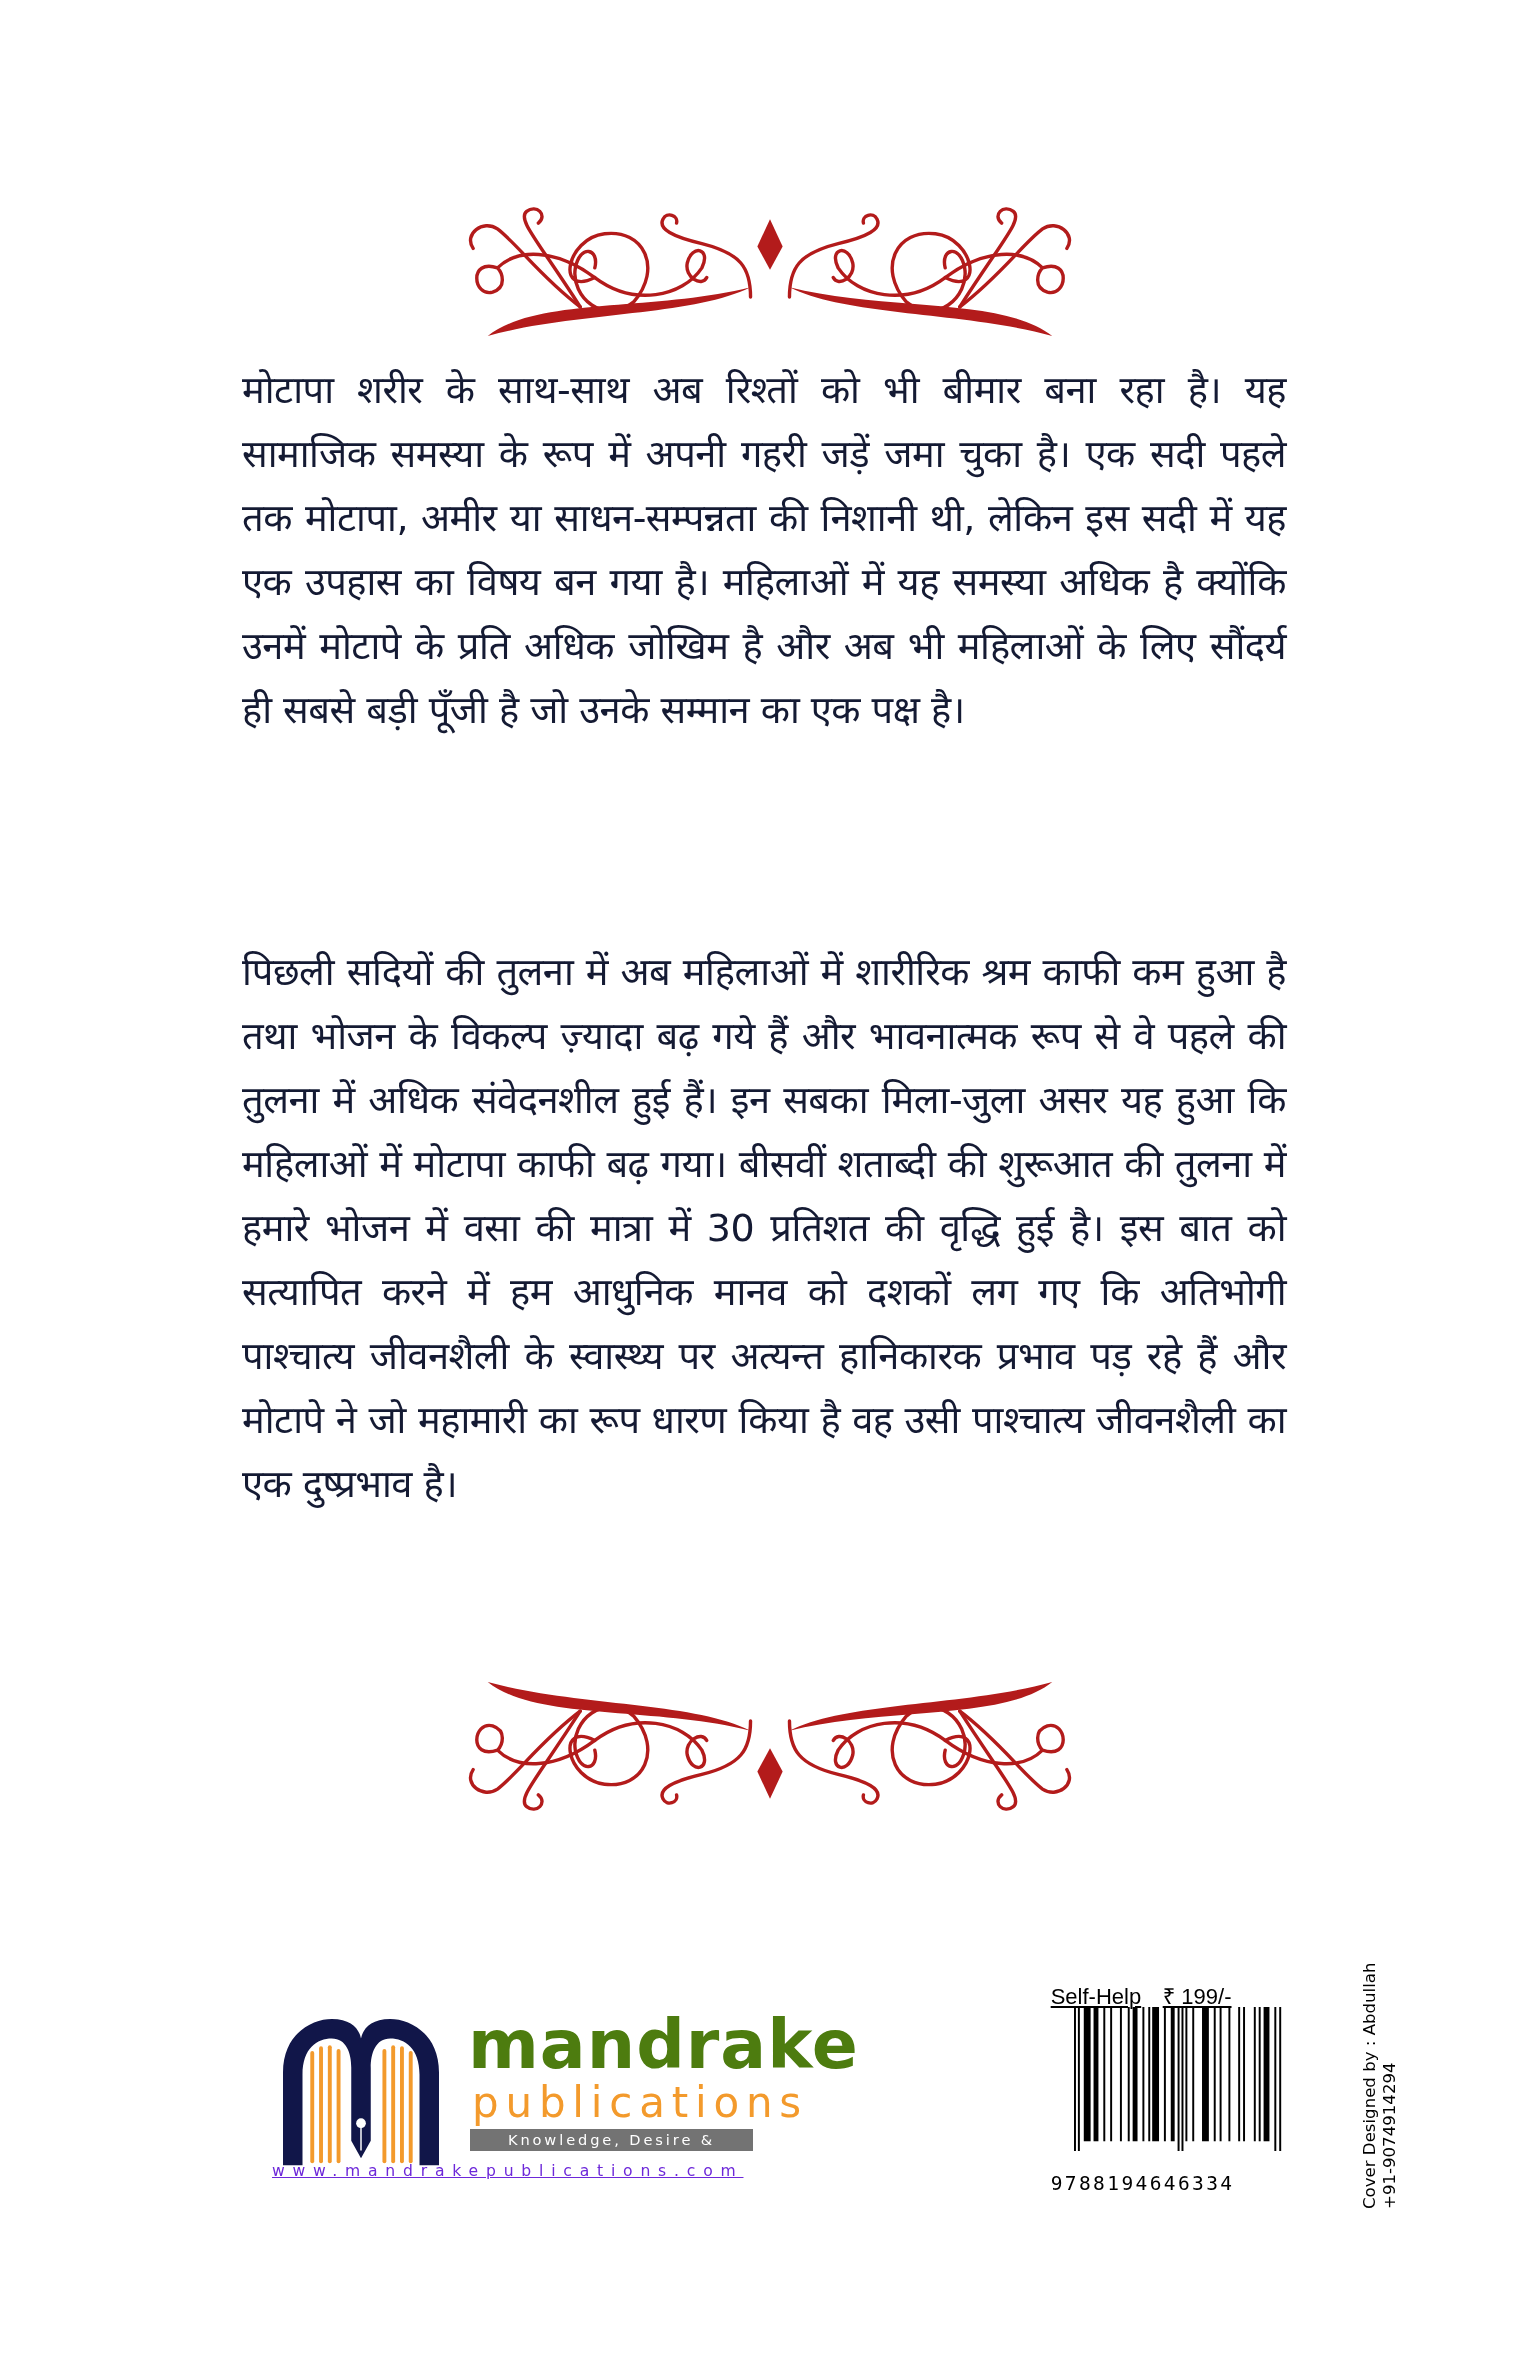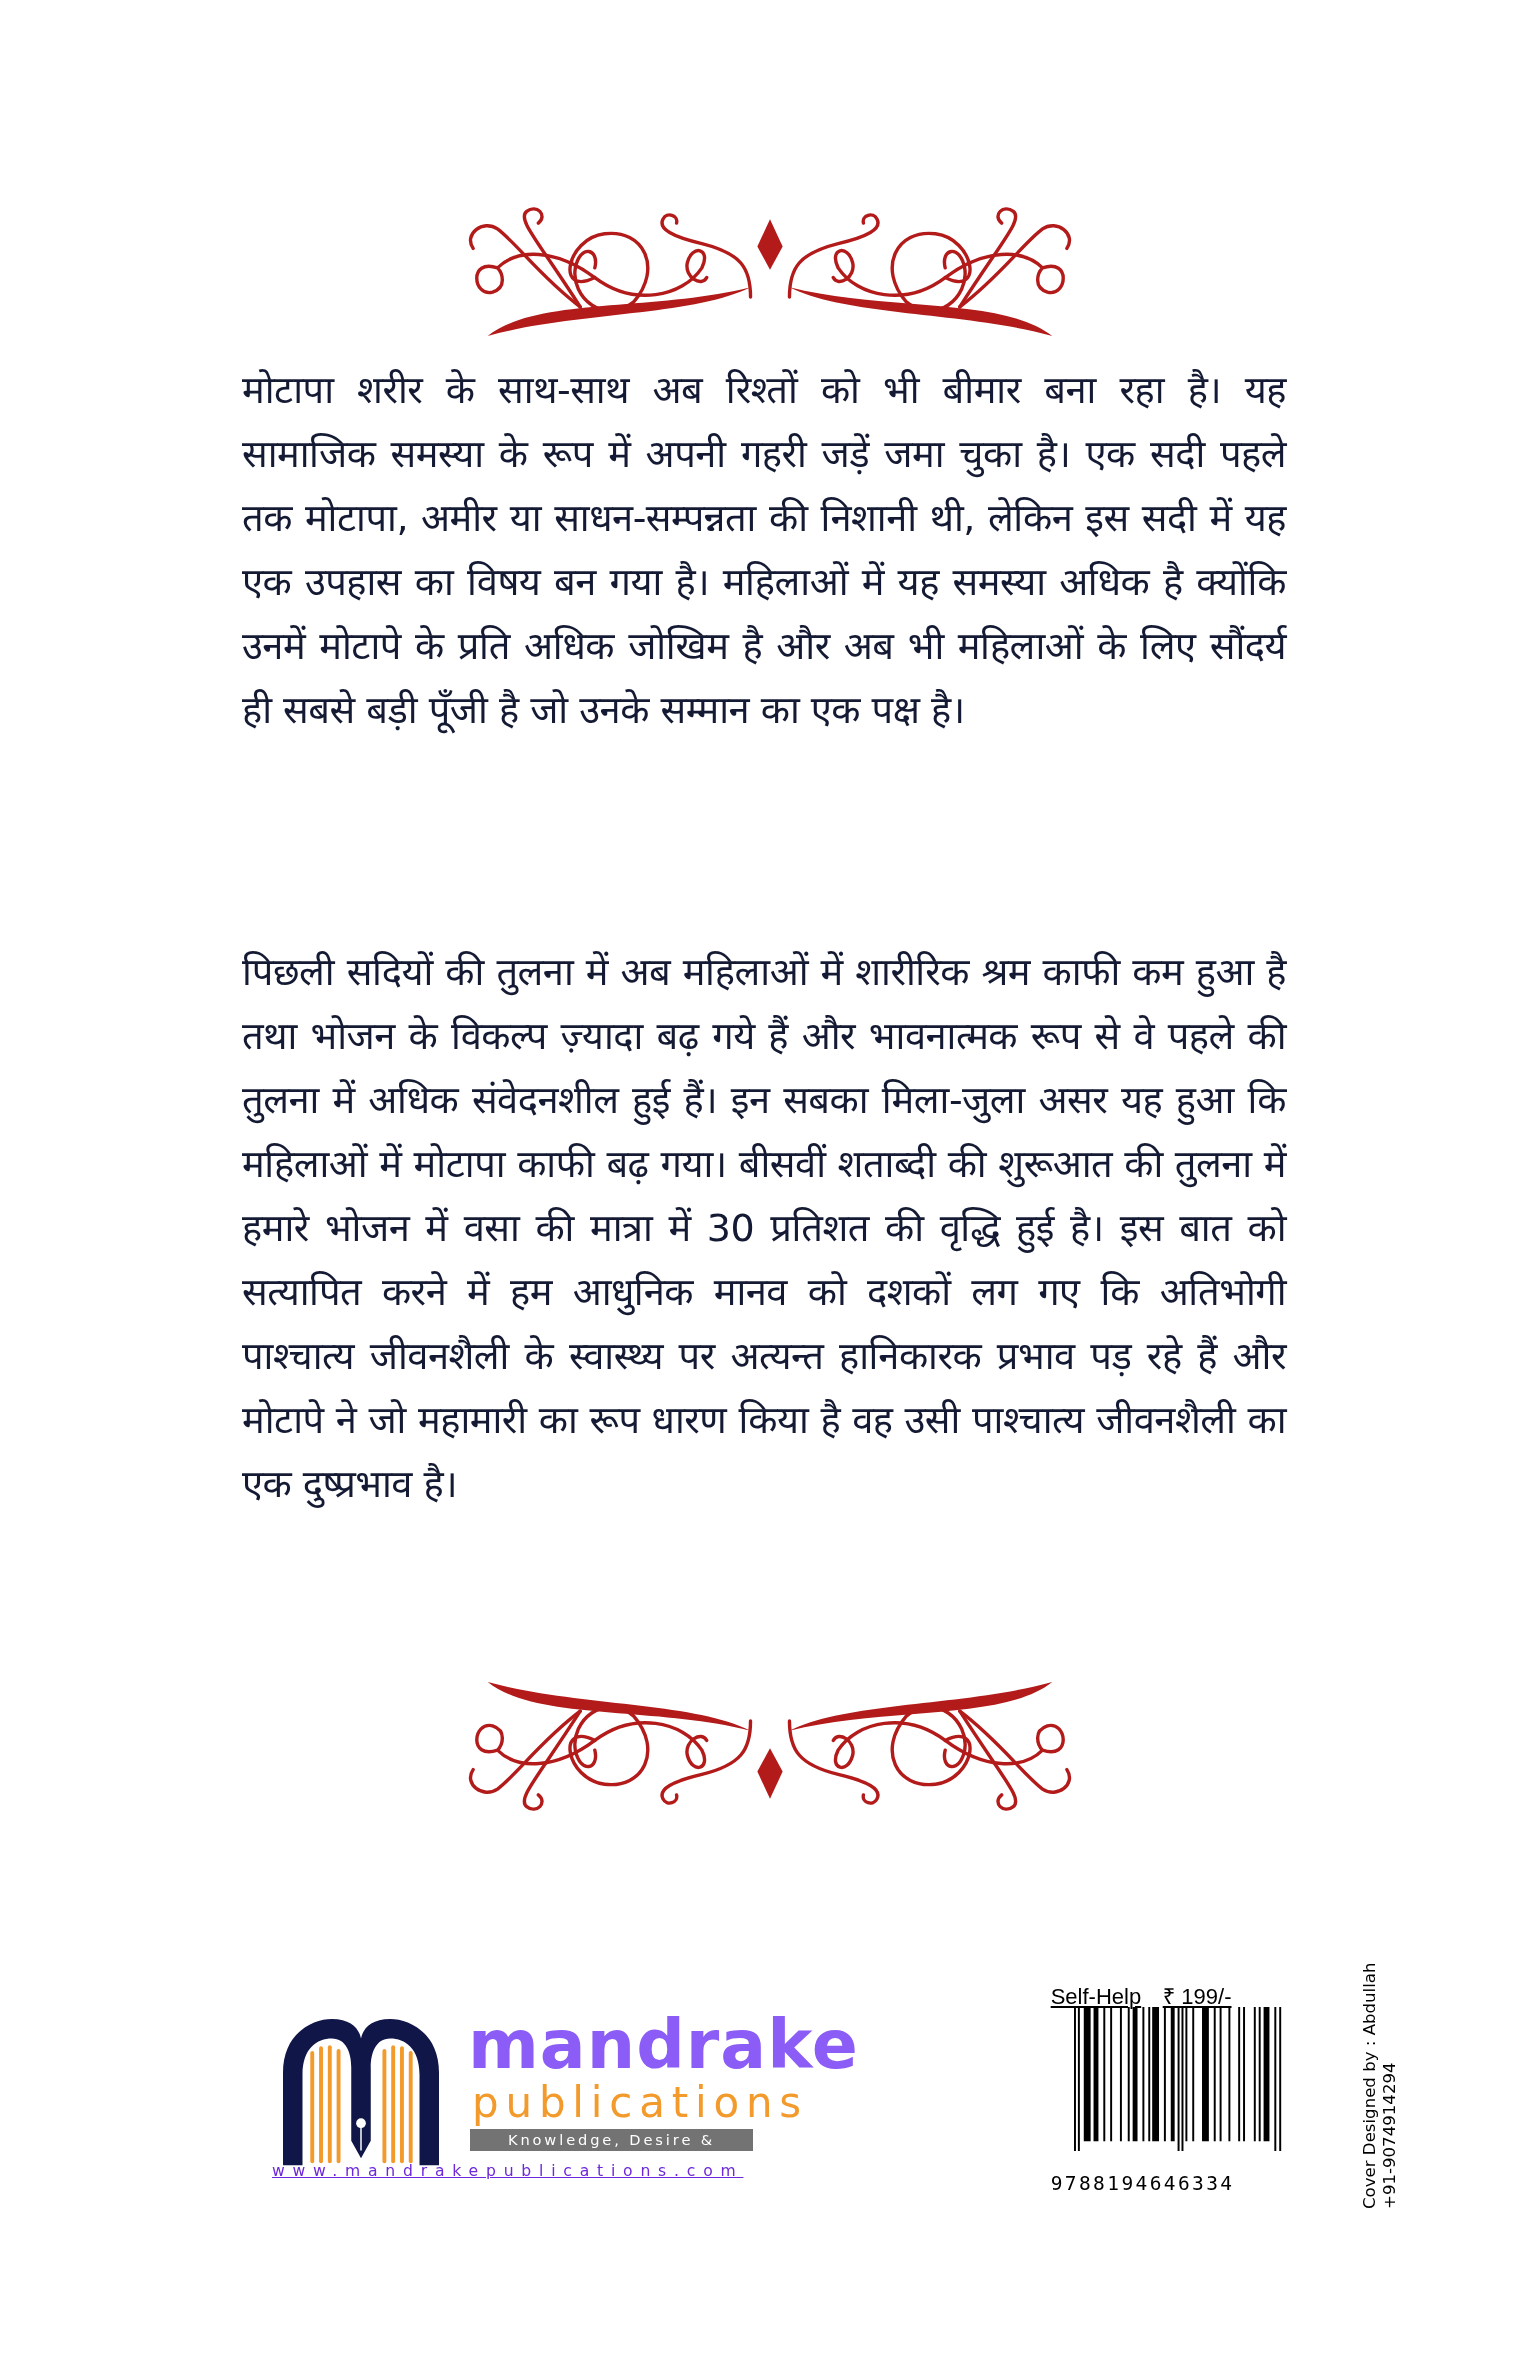--- a/index.html
+++ b/index.html
@@ -8,21 +8,21 @@
   .ornament.top { top: 190px; }
   .ornament.bottom { top: 1682px; }
   .ornament svg { width: 100%; height: 100%; display: block; }
   .body-text { position: absolute; left: 242px; width: 1044px; color: #141a33; font-family: "DejaVu Sans", sans-serif; font-size: 38px; line-height: 64px; text-align: justify; font-weight: 400; letter-spacing: -0.5px; }
   .para1 { top: 358px; }
   .para2 { top: 940px; }
   .body-text p { margin: 0; }
   .logo { position: absolute; left: 273px; top: 2014px; width: 585px; height: 166px; }
   .logo-mark { position: absolute; left: 0; top: 0; width: 176px; height: 156px; }
   .logo-mark svg { width: 100%; height: 100%; }
-  .brand-name { position: absolute; left: 195px; top: -7.8px; font-family: "DejaVu Sans", sans-serif; font-size: 68px; font-weight: bold; color: #8b5cf6; letter-spacing: 1px; line-height: 78px; }
+  .brand-name { position: absolute; left: 195px; top: -7.8px; font-family: "DejaVu Sans", sans-serif; font-size: 68px; font-weight: bold; color: #4d7c0f; letter-spacing: 1px; line-height: 78px; }
   .brand-sub { position: absolute; left: 199px; top: 64px; font-family: "DejaVu Sans", sans-serif; font-size: 42px; color: #f39a2c; letter-spacing: 6.8px; line-height: 49px; }
   .tagline { position: absolute; left: 197px; top: 115px; width: 283px; height: 21.5px; background: #737373; color: #ffffff; font-size: 14.6px; letter-spacing: 2.9px; line-height: 21.5px; text-align: center; font-family: "DejaVu Sans", sans-serif; }
   .website { position: absolute; left: 272px; top: 2162px; font-family: "DejaVu Sans", sans-serif; font-size: 15.6px; color: #6d28d9; letter-spacing: 7.8px; text-decoration: underline; }
   .barcode-box { position: absolute; left: 1039px; top: 1980px; width: 263px; height: 195px; }
   .barcode-header { position: absolute; left: 11.7px; top: 0; font-family: "Liberation Sans", sans-serif; font-size: 22px; color: #000; white-space: nowrap; text-decoration: underline; }
   .barcode-header .price { margin-left: 21.5px; }
   .bars { position: absolute; left: 35px; top: 27px; width: 215px; height: 144px; }
   .bars svg { width: 100%; height: 100%; }
   .isbn { position: absolute; left: 11.7px; top: 168px; font-family: "DejaVu Sans Mono", monospace; font-size: 19.5px; color: #000; letter-spacing: 2.4px; margin-top: 24px; }
   .credit { position: absolute; left: 1360px; top: 2209px; transform-origin: 0 0; transform: rotate(-90deg); font-family: "DejaVu Sans", sans-serif; font-size: 16.6px; color: #000; line-height: 19.5px; white-space: nowrap; }

